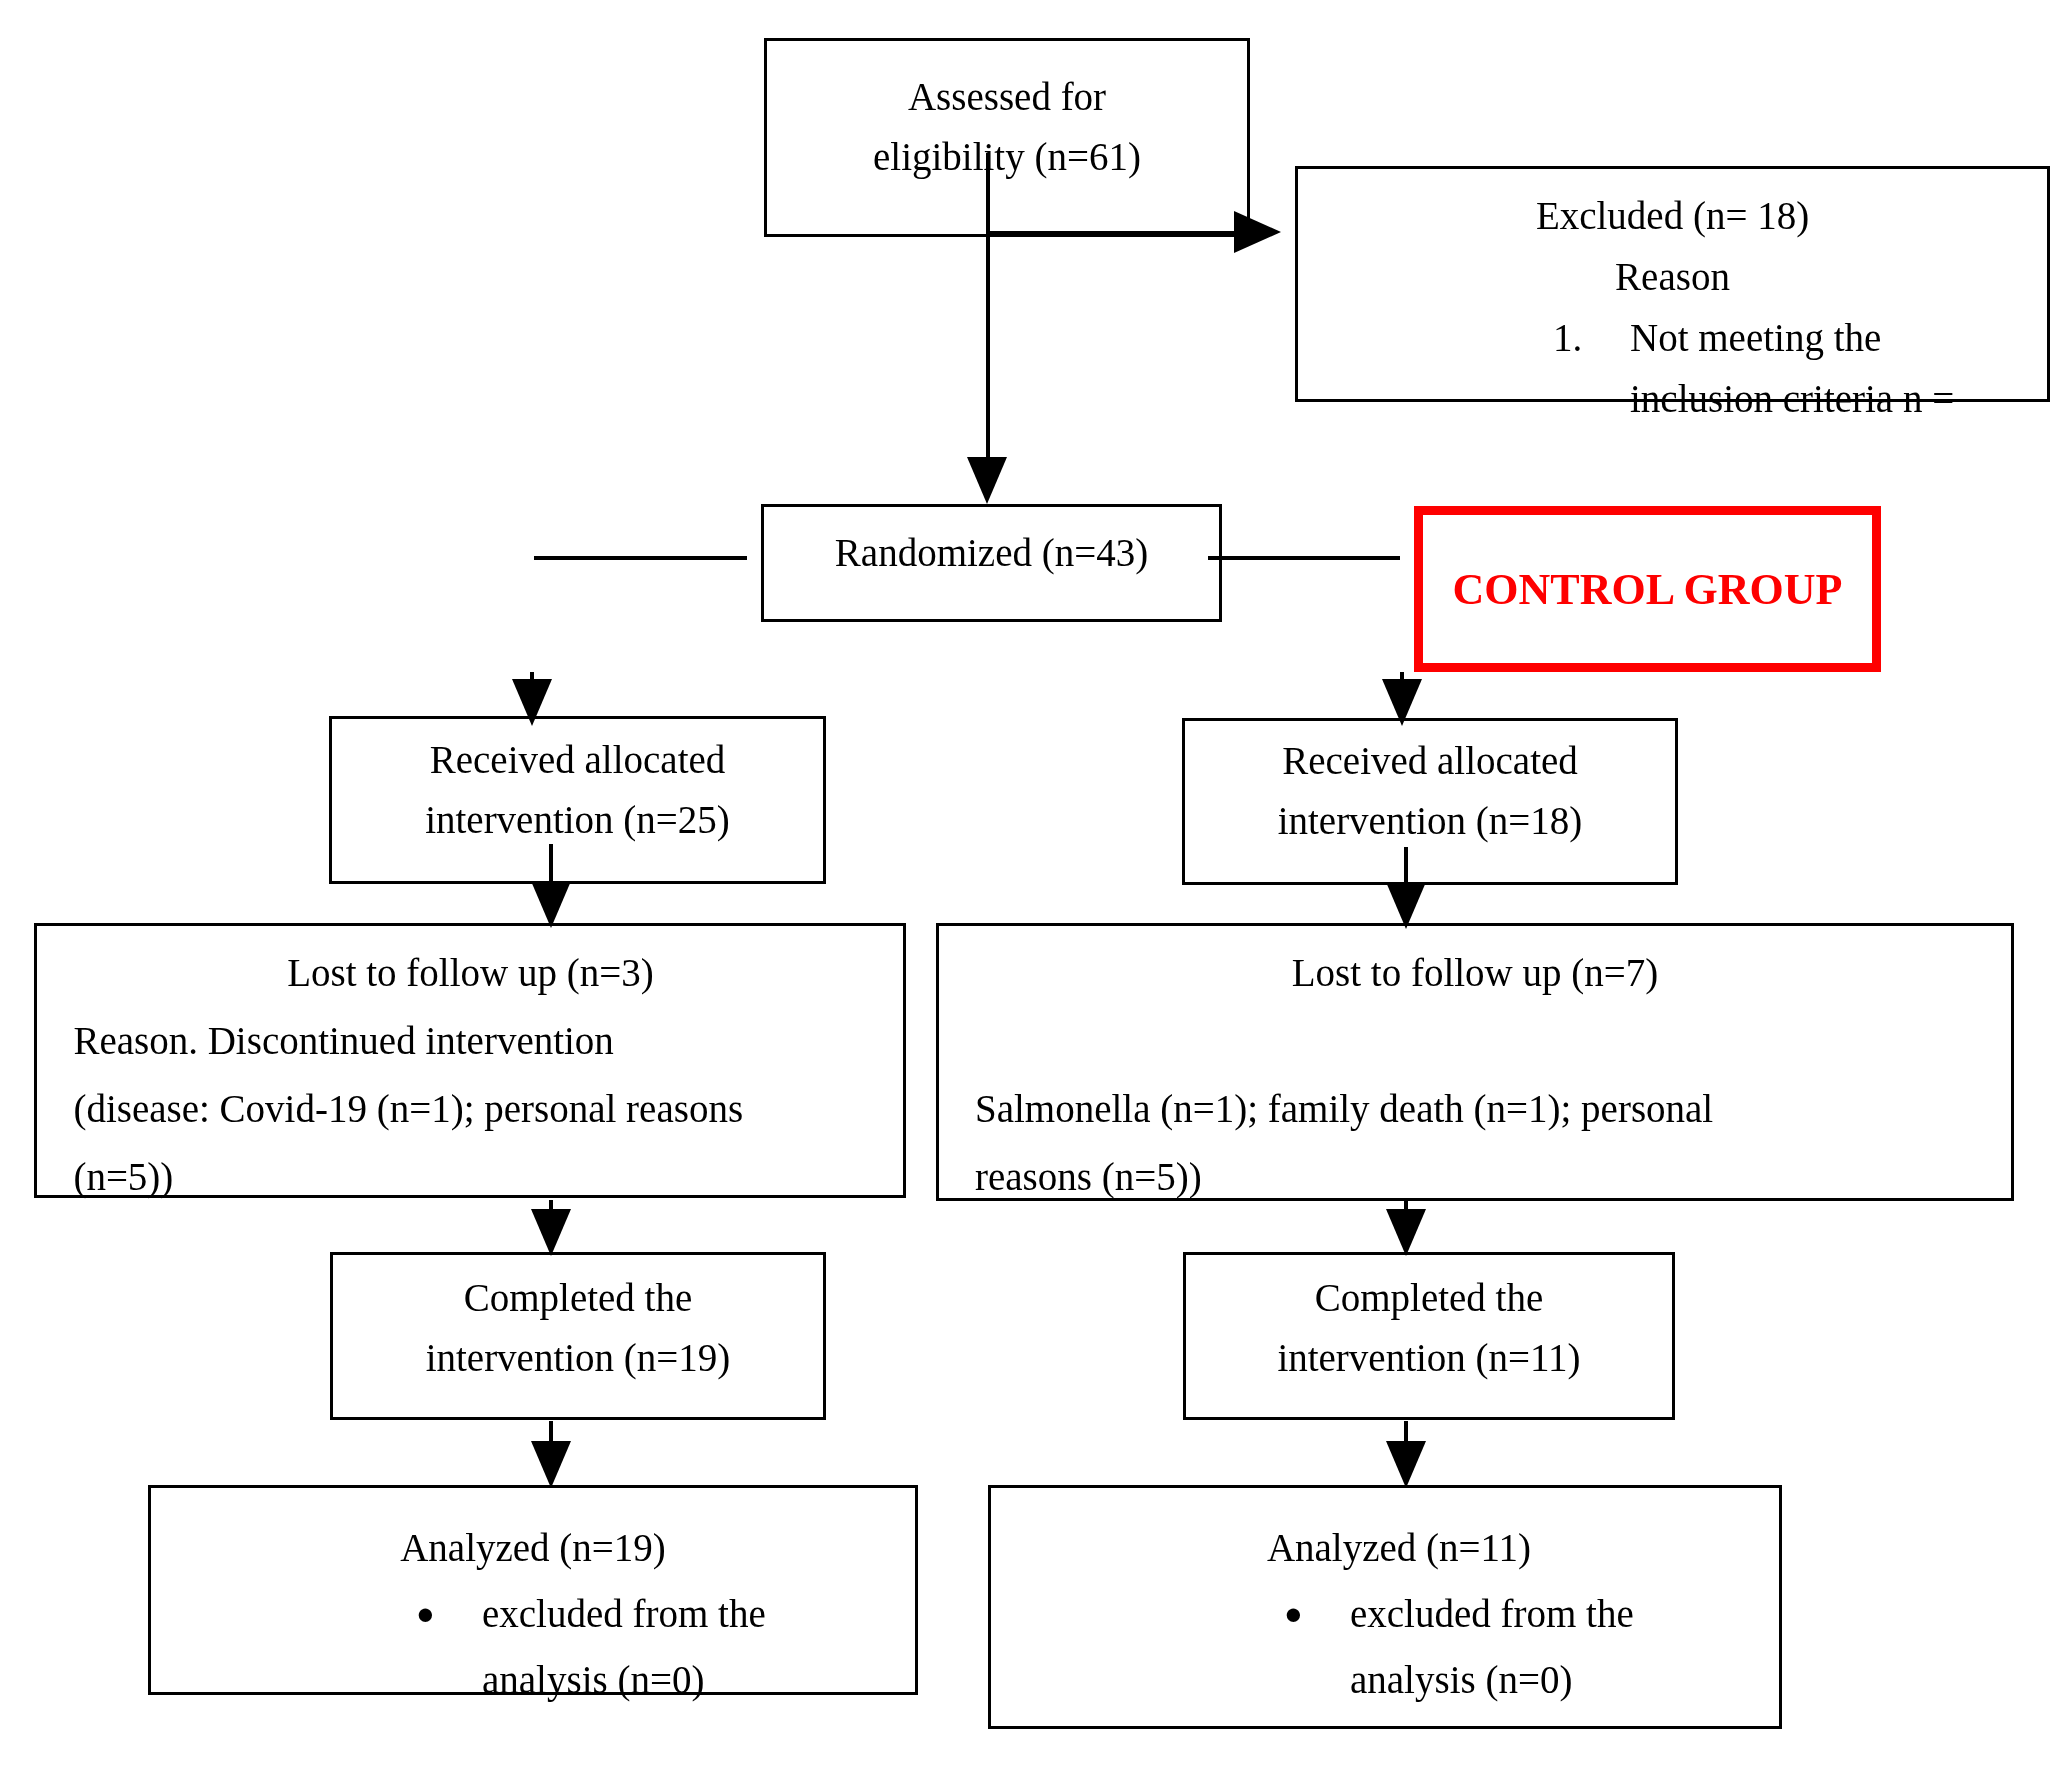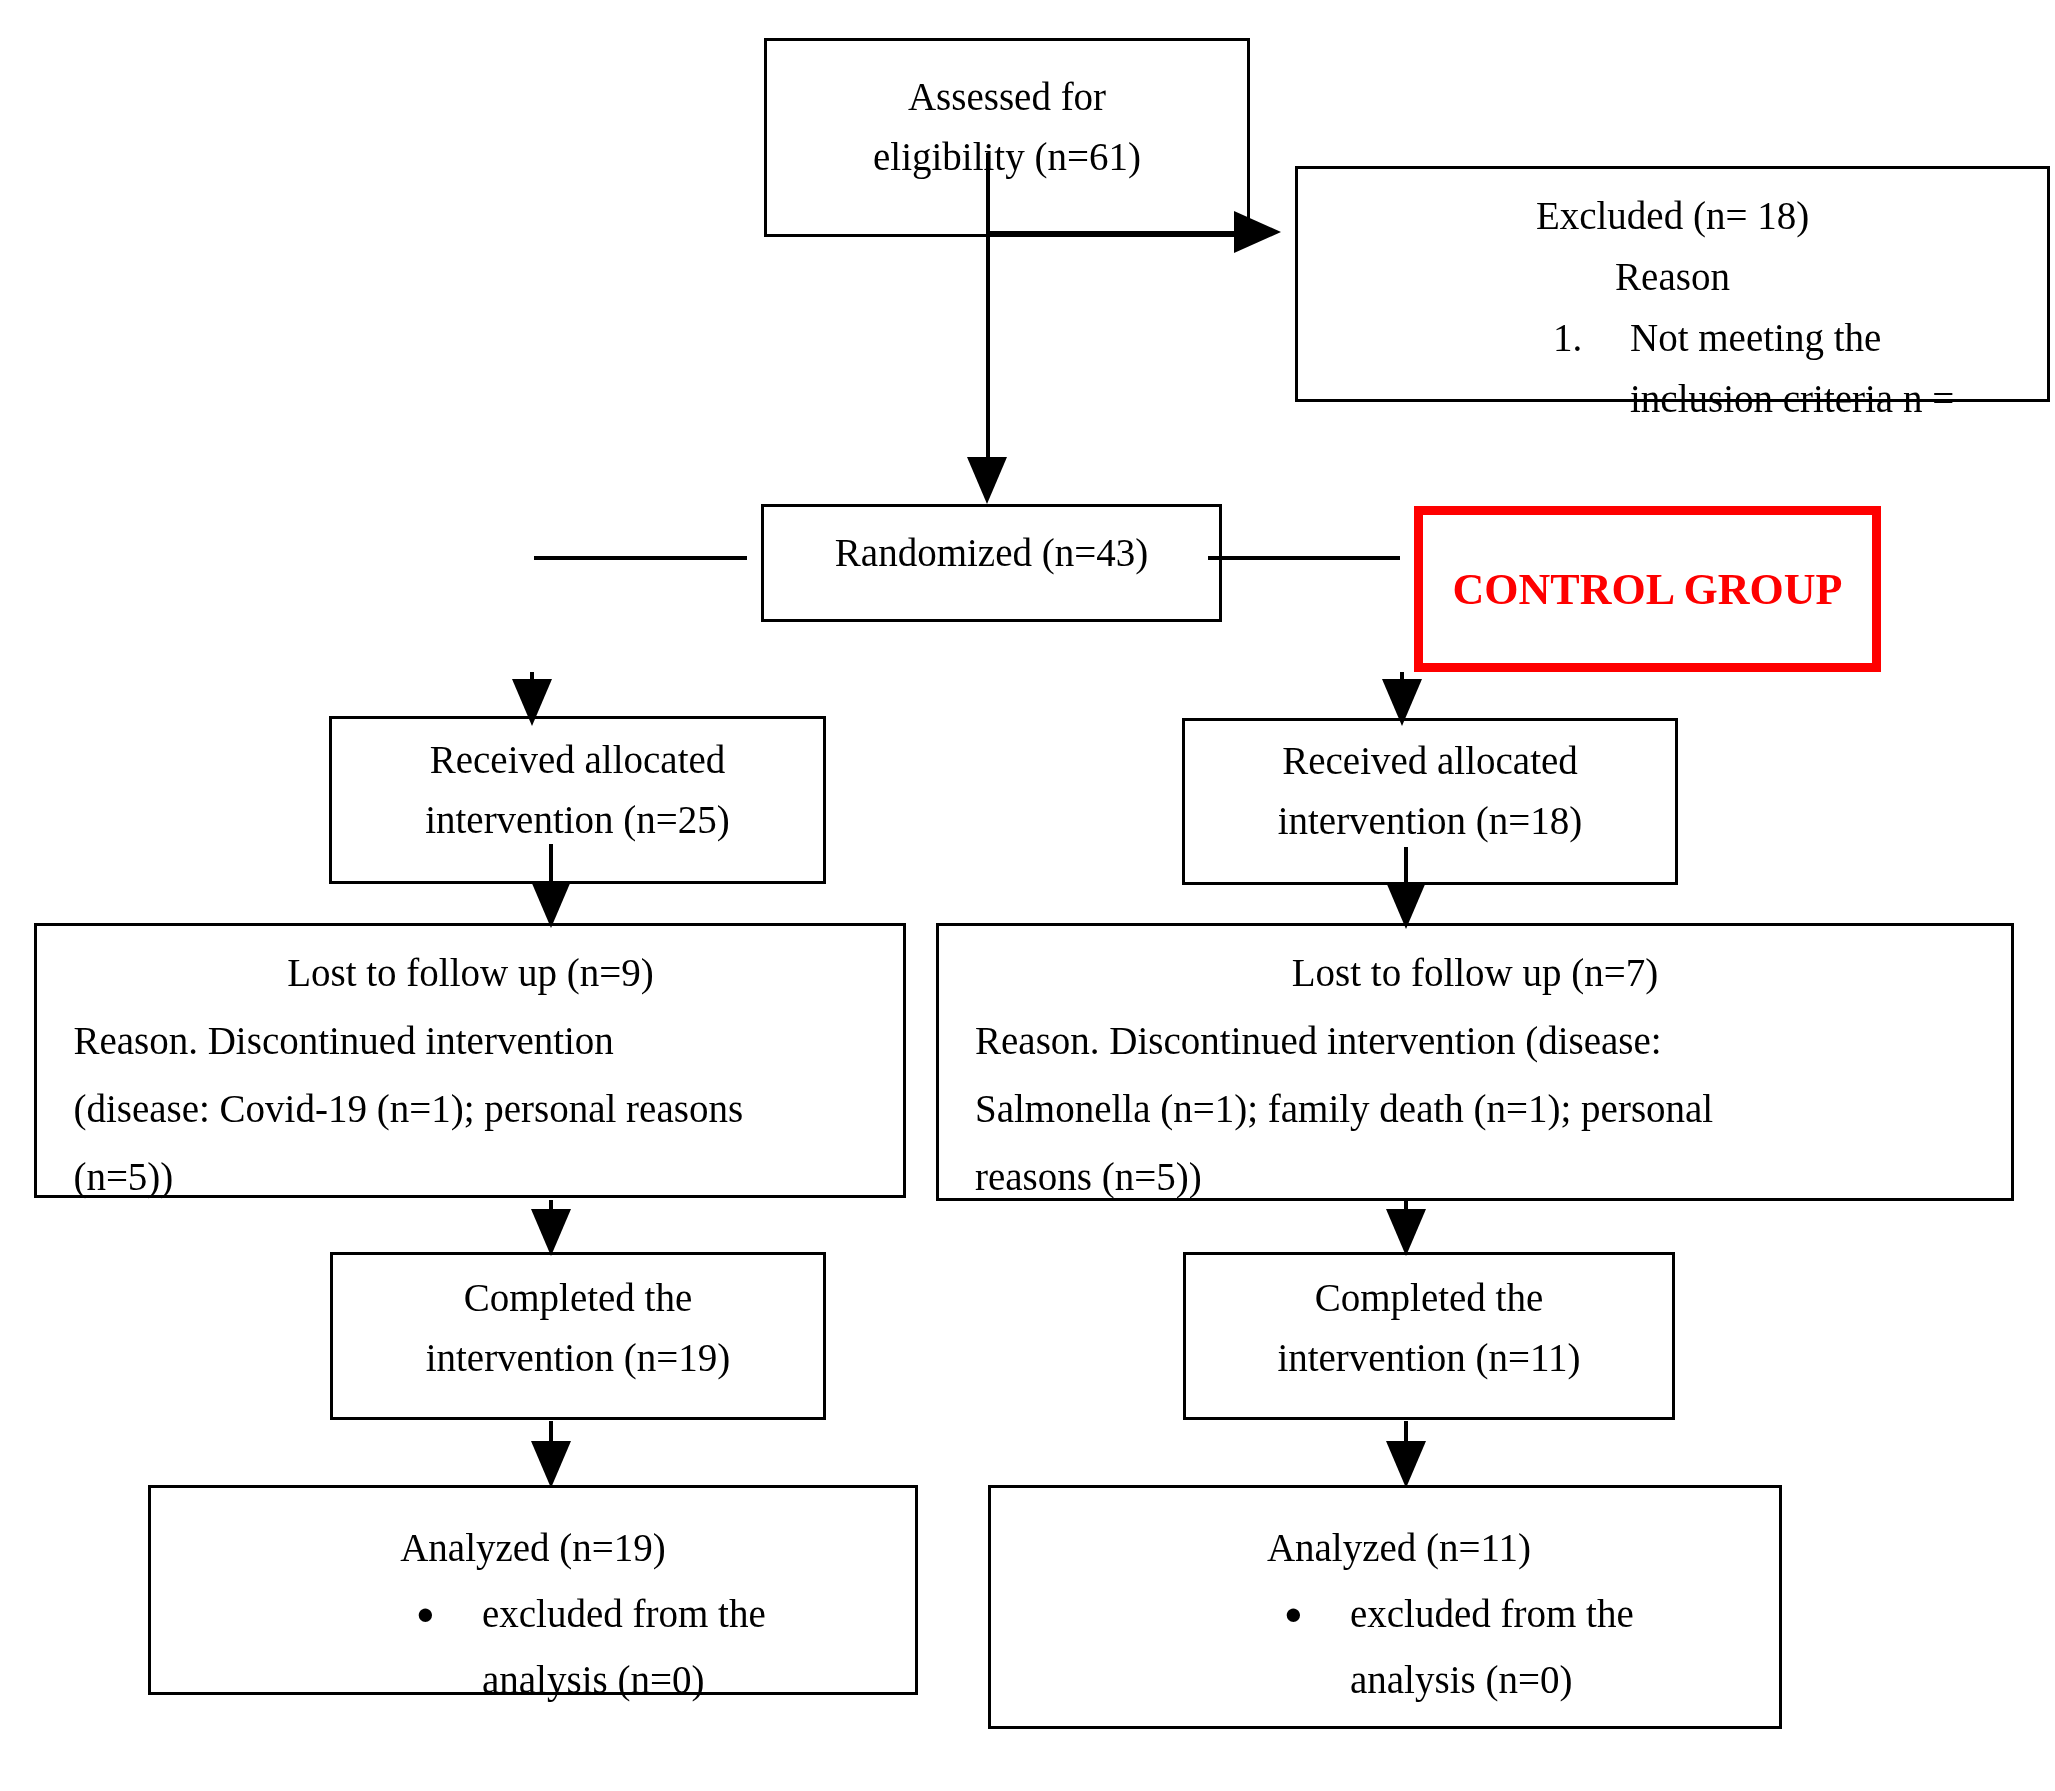--- a/index.html
+++ b/index.html
@@ -115,27 +115,27 @@
     <div class="nowrap">Received allocated</div>
     <div class="nowrap">intervention (n=25)</div>
   </div>
 
   <div class="box flex-center center" style="left:1168px; top:718px; width:496px; height:167px; padding-bottom:20.4px;">
     <div class="nowrap">Received allocated</div>
     <div class="nowrap">intervention (n=18)</div>
   </div>
 
   <div class="box lostbox" style="left:20.4px; top:923px; width:872px; height:275px;">
-    <div class="center nowrap">Lost to follow up (n=9)</div>
+    <div class="center nowrap">Lost to follow up (n=3)</div>
     <div class="lost-left-text"><span>Reason. Discontinued intervention</span><br><span>(disease: Covid-19 (n=1); personal reasons</span><br><span>(n=5))</span></div>
   </div>
 
   <div class="box lostbox" style="left:922px; top:923px; width:1078px; height:278px;">
     <div class="center nowrap">Lost to follow up (n=7)</div>
-    <div class="lost-left-text"><span>Reason. Discontinued intervention (disease:</span><br><span>Salmonella (n=1); family death (n=1); personal</span><br><span>reasons (n=5))</span></div>
+    <div class="lost-left-text"><br><span>Salmonella (n=1); family death (n=1); personal</span><br><span>reasons (n=5))</span></div>
   </div>
 
   <div class="box flex-center center" style="left:316px; top:1252px; width:496px; height:168px; padding-bottom:15.3px;">
     <div class="nowrap">Completed the</div>
     <div class="nowrap">intervention (n=19)</div>
   </div>
 
   <div class="box flex-center center" style="left:1169px; top:1252px; width:492px; height:168px; padding-bottom:15.3px;">
     <div class="nowrap">Completed the</div>
     <div class="nowrap">intervention (n=11)</div>

